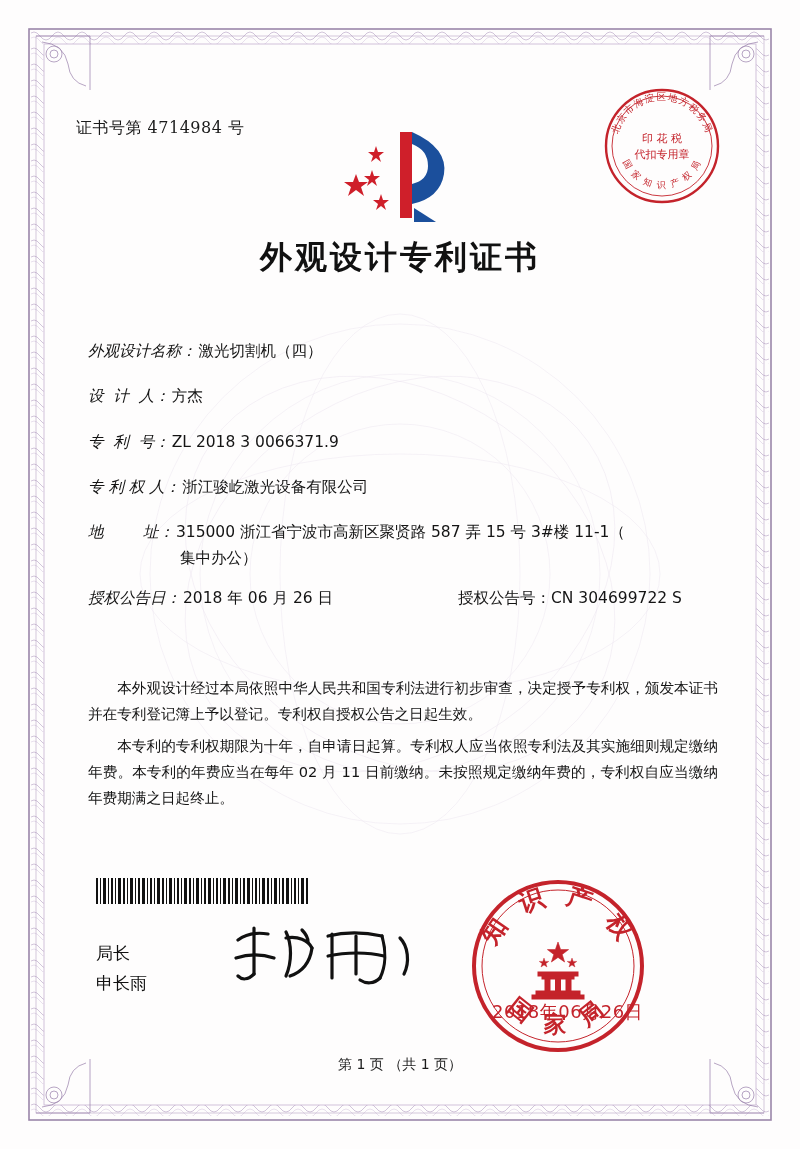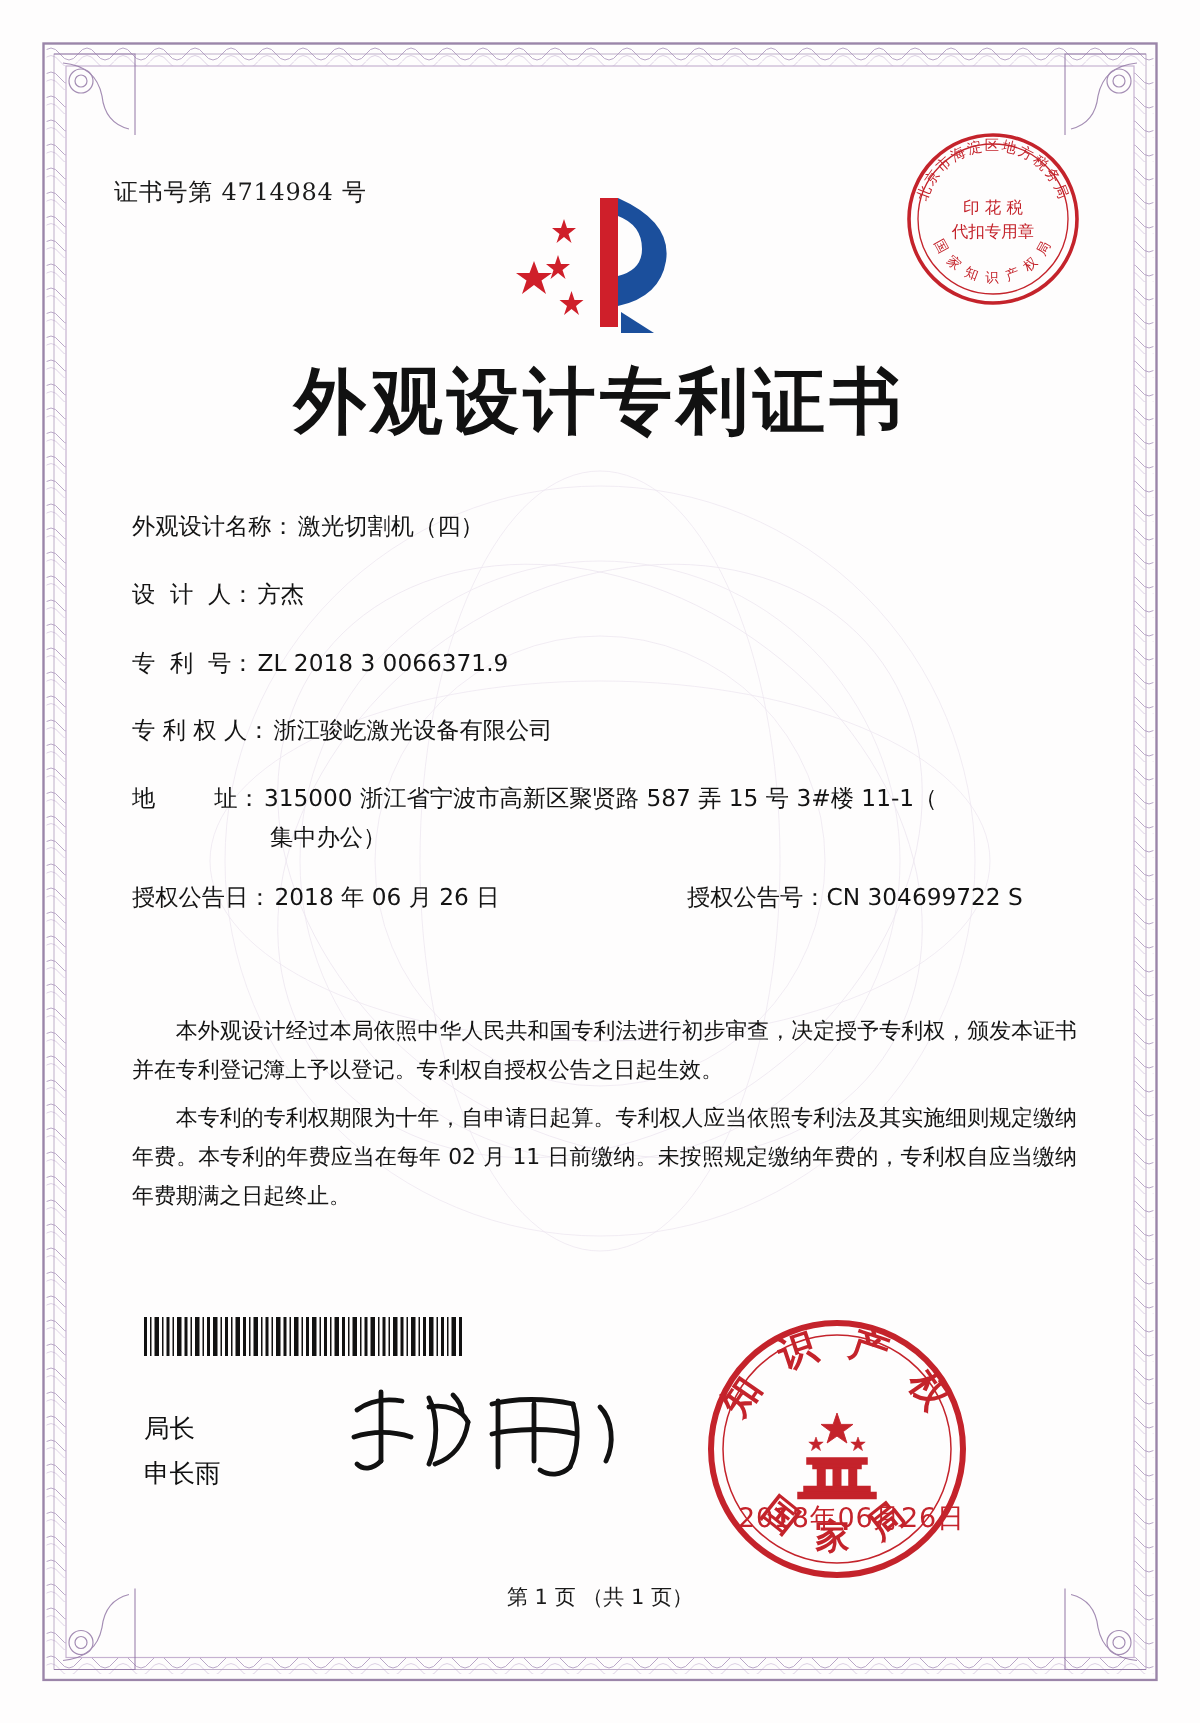--- a/index.html
+++ b/index.html
@@ -50,21 +50,21 @@
     position: absolute;
     left: 600px; top: 84px;
     width: 124px; height: 124px;
   }
 
   .main-title {
     position: absolute;
     left: 0; top: 236px;
     width: 800px;
     text-align: center;
-    font-size: 48px;
+    font-size: 32px;
     font-weight: bold;
     letter-spacing: 3px;
     color: #111;
     font-family: "DejaVu Serif", "Liberation Serif", serif;
   }
 
   
   .fields {
     position: absolute;
     left: 88px; top: 340px;
@@ -75,20 +75,21 @@
   }
   .field-row {
     display: flex;
     align-items: flex-start;
     margin-bottom: 22px;
     line-height: 1.5;
   }
   .field-label {
     white-space: pre;
     flex: 0 0 auto;
+    font-style: italic;
   }
   .field-value {
     flex: 1 1 auto;
     padding-left: 2px;
   }
   .col-right {
     position: absolute;
     left: 370px;
   }
   .row-rel { position: relative; }

